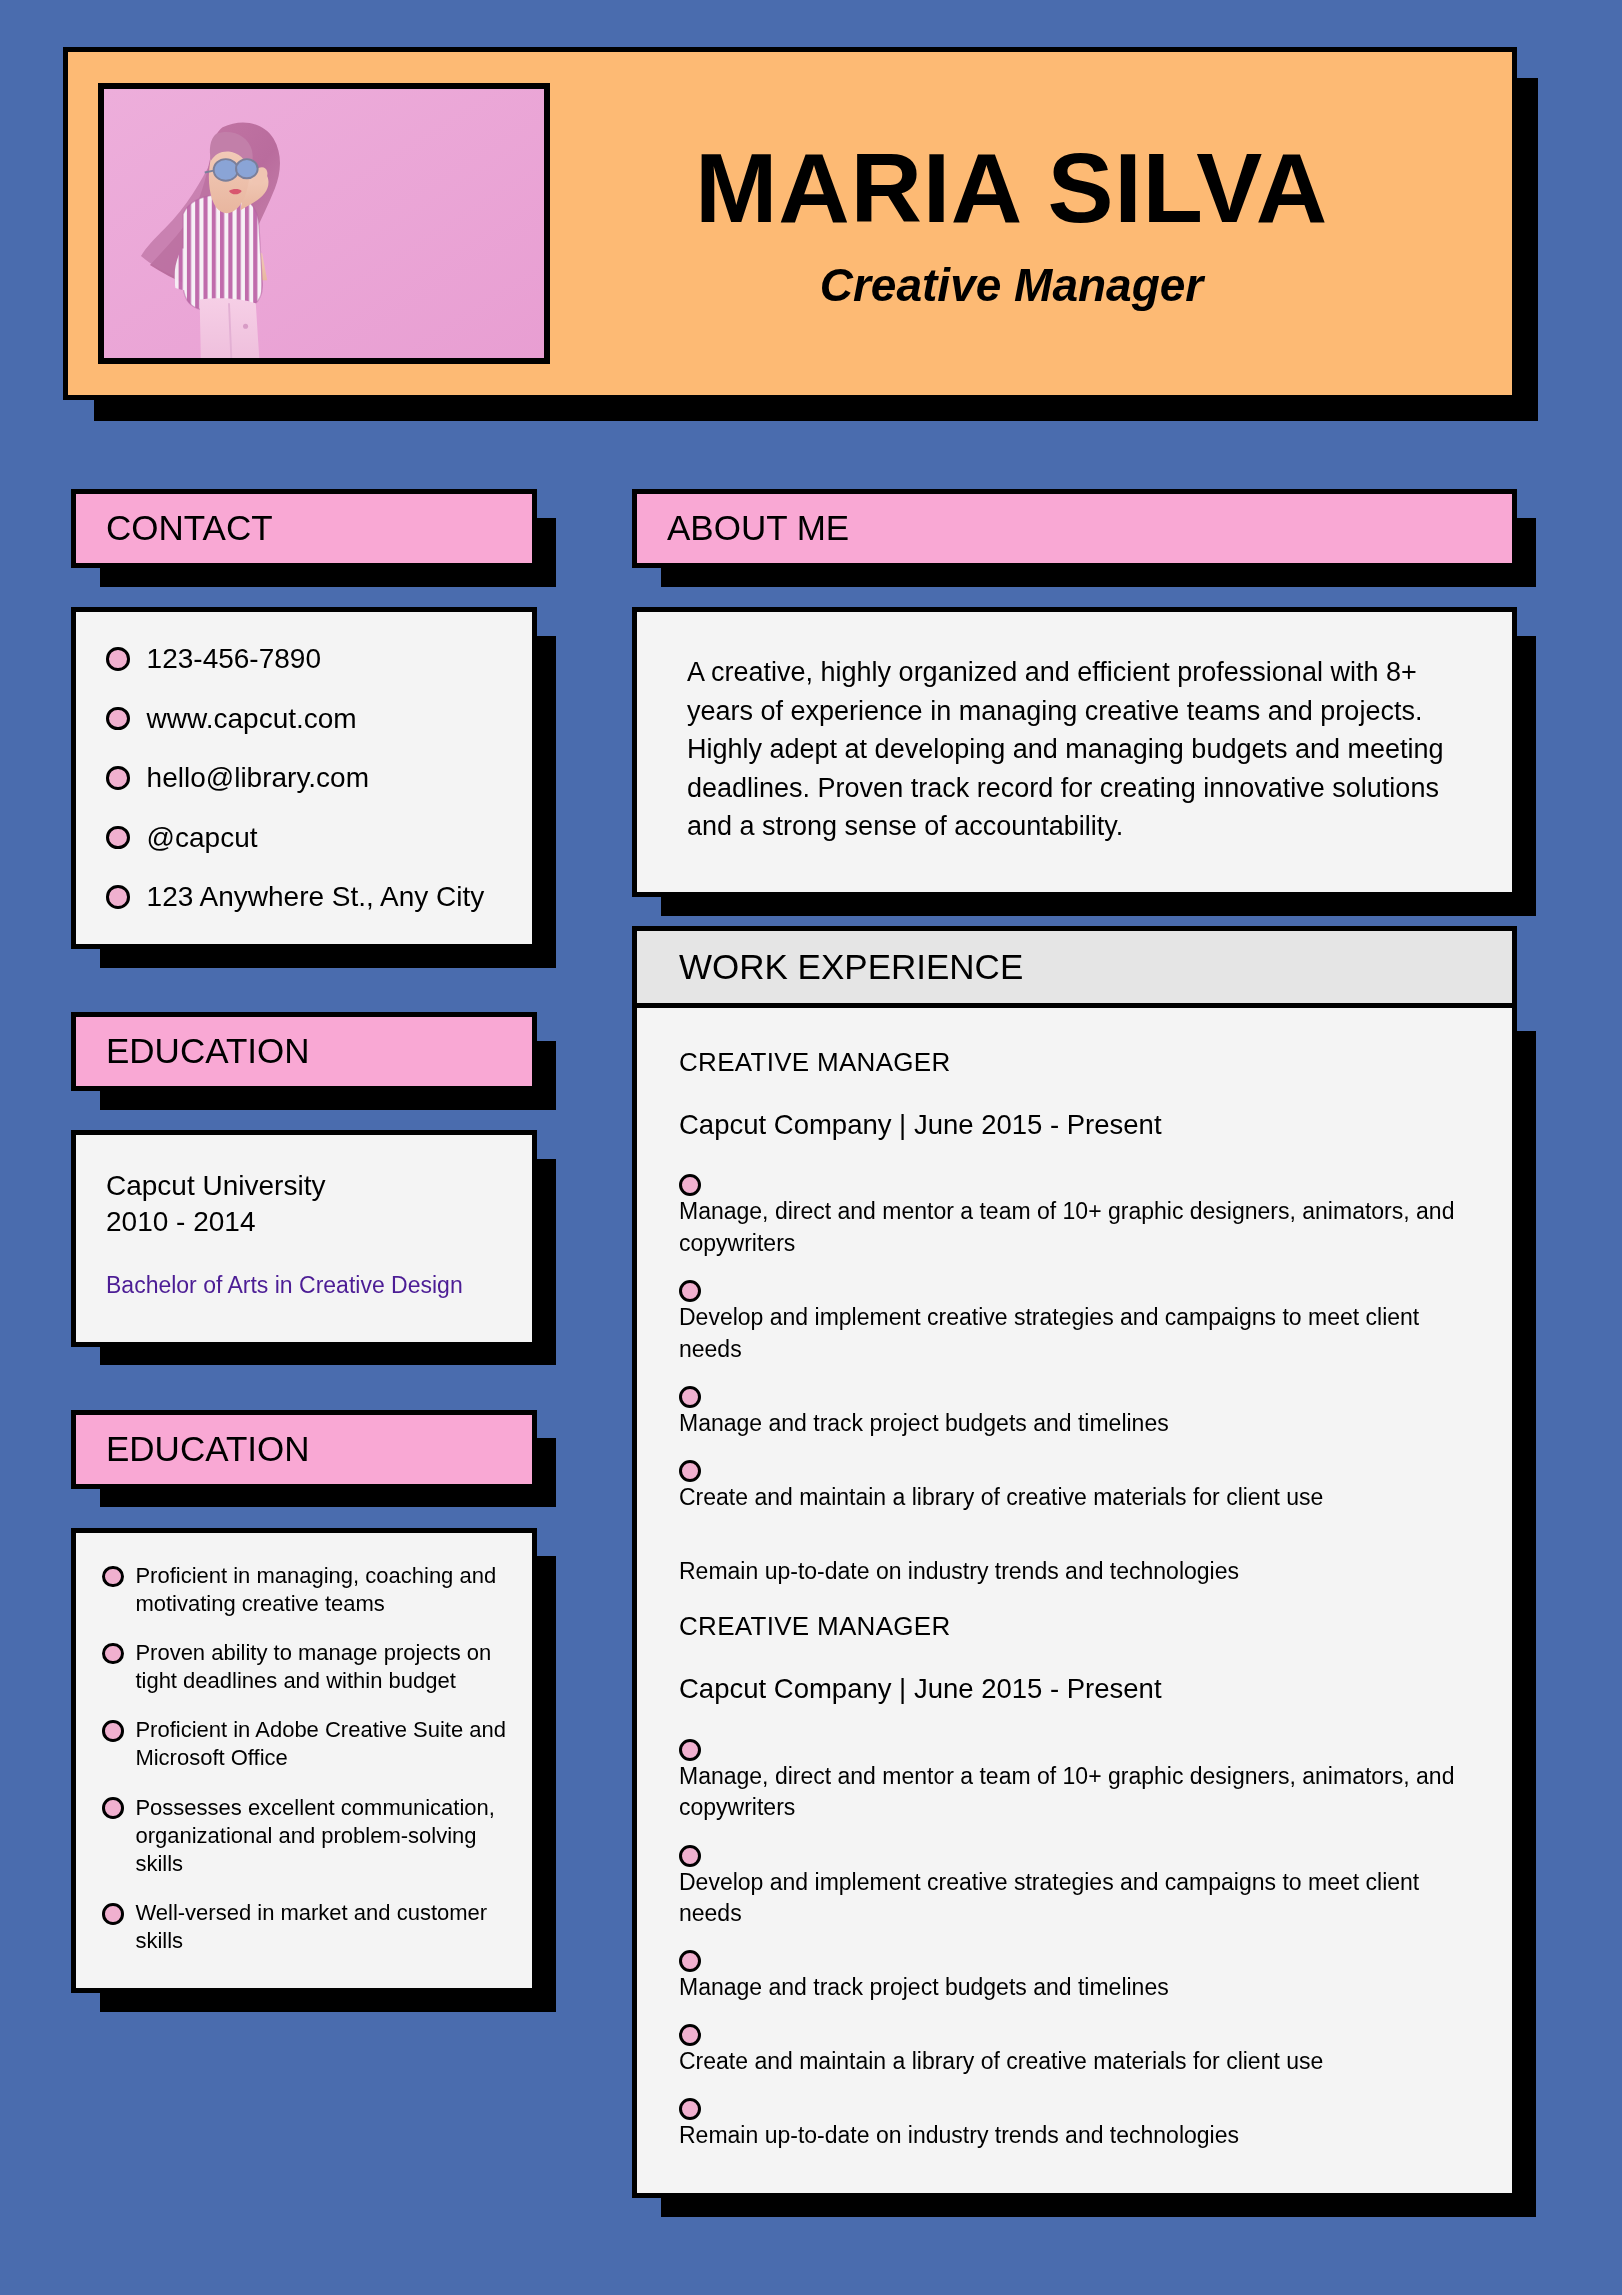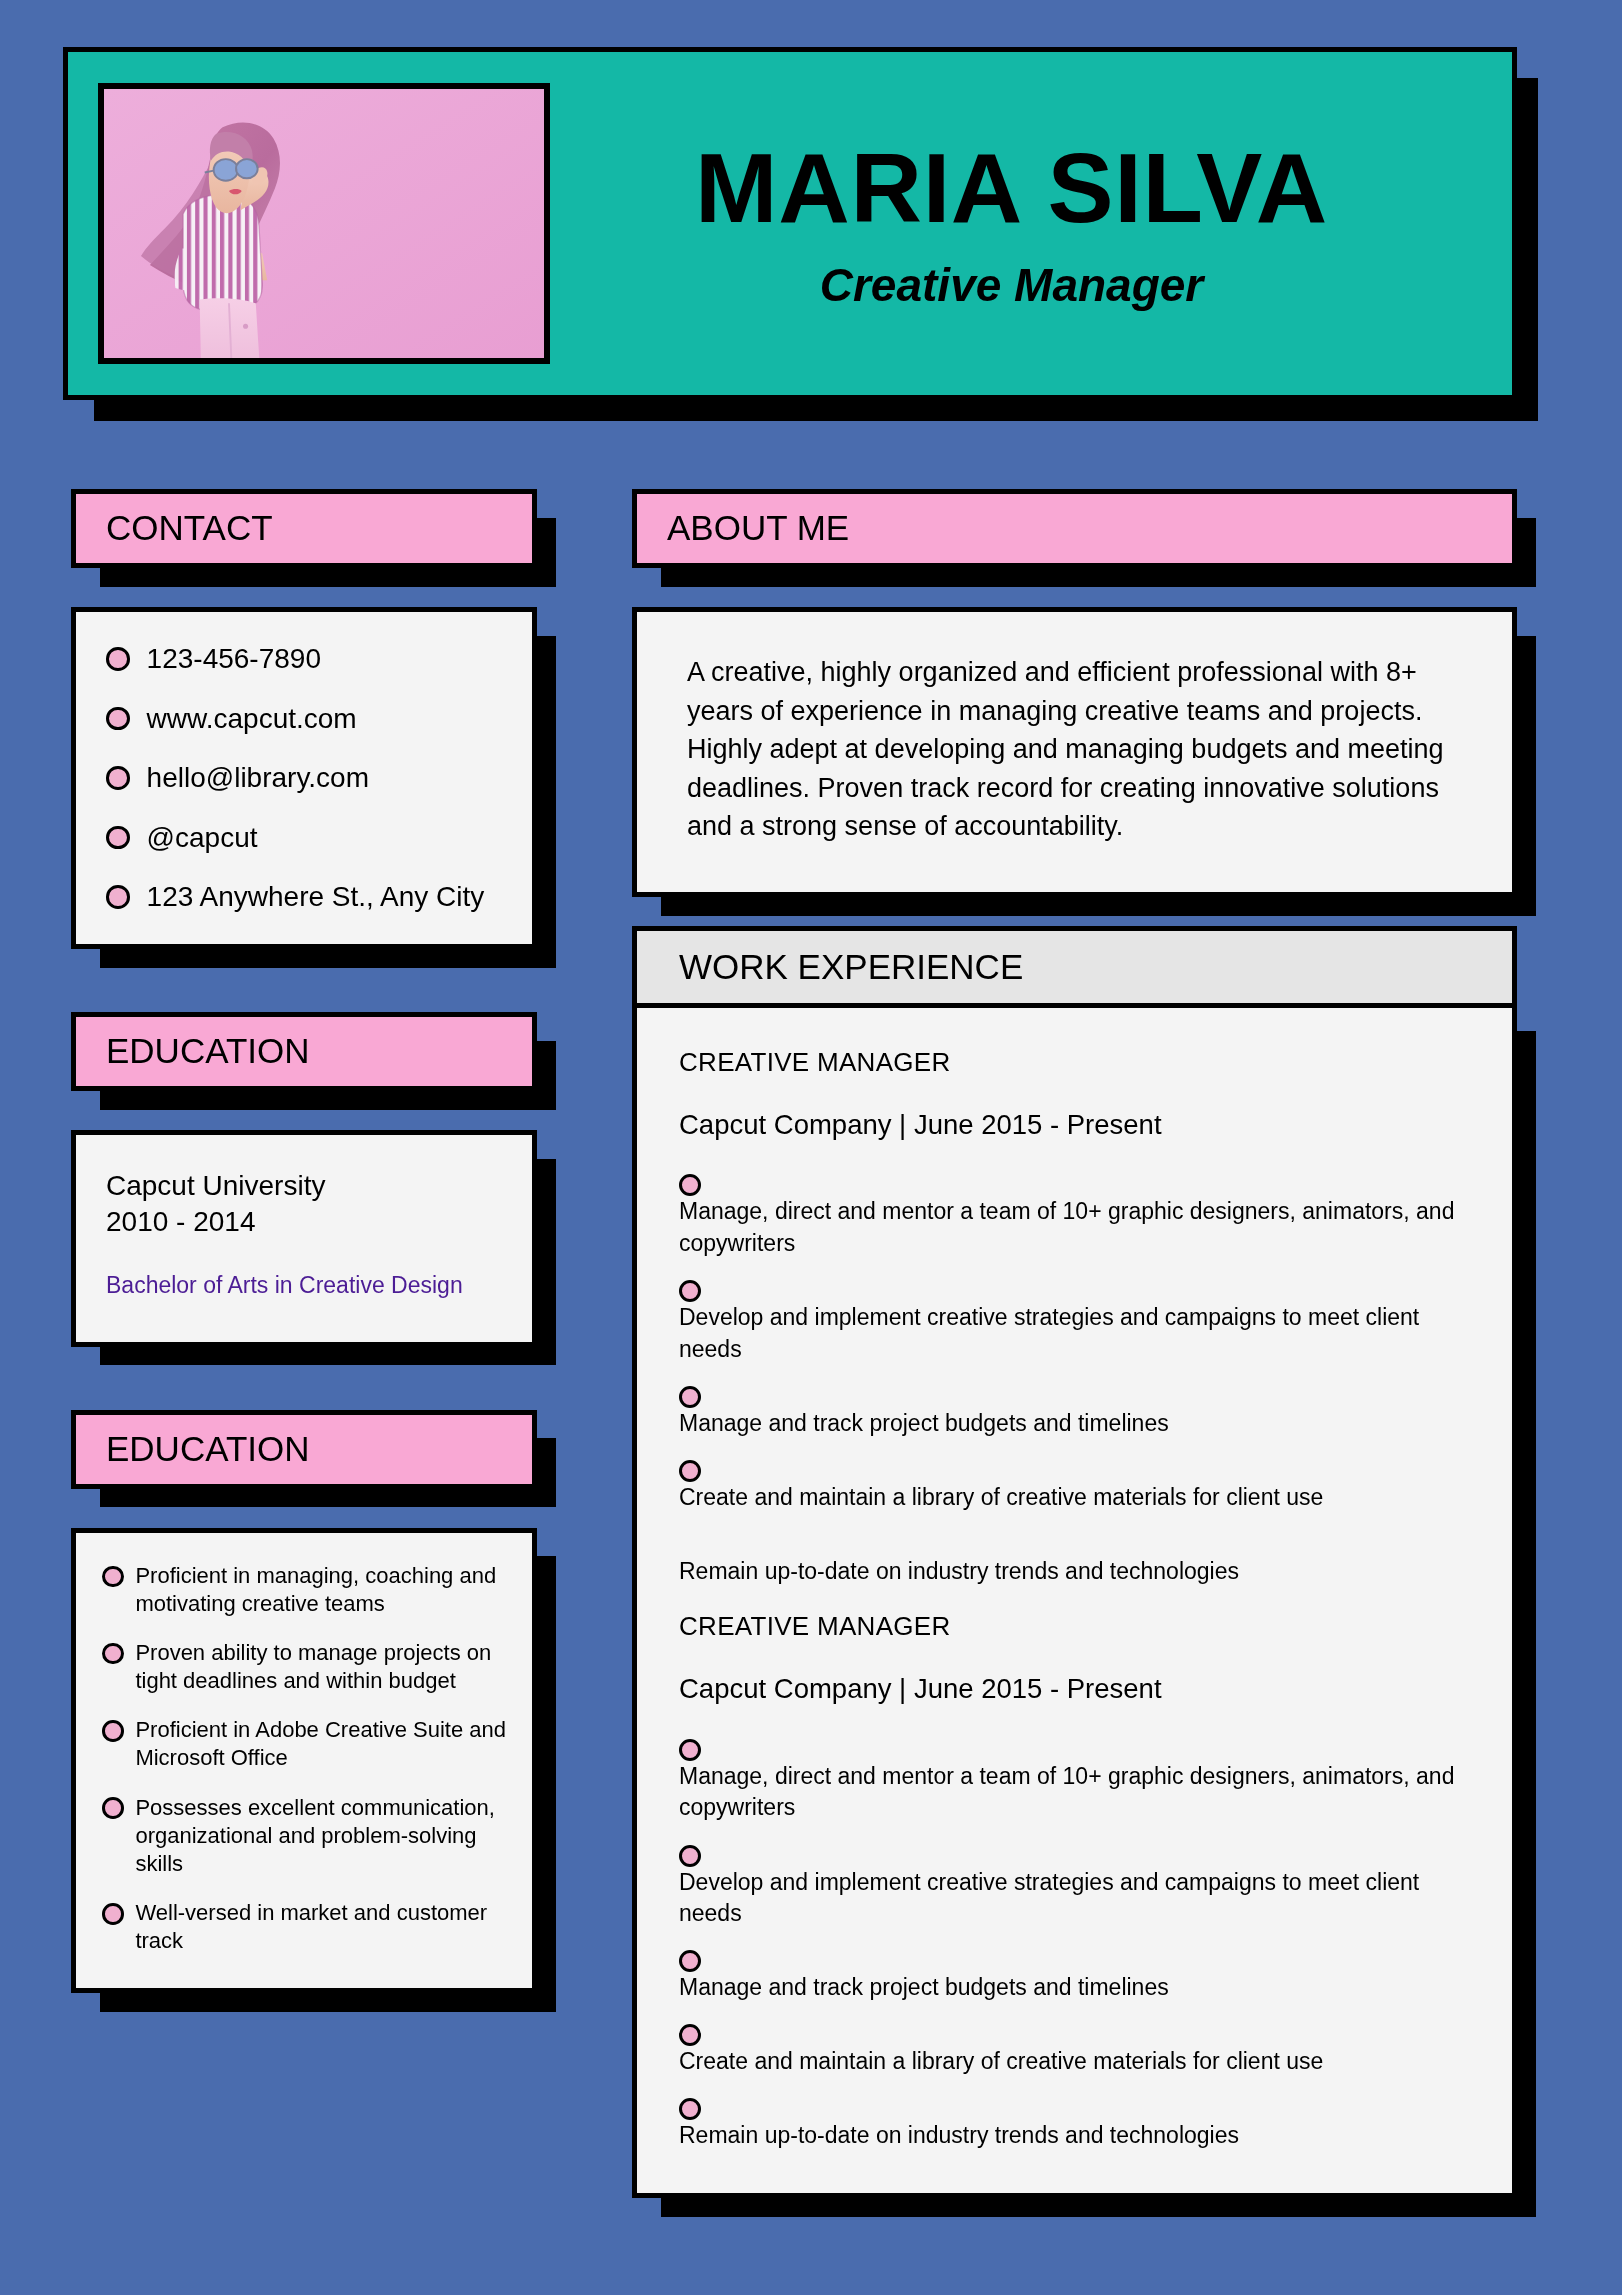--- a/index.html
+++ b/index.html
@@ -41,21 +41,21 @@
     width: 1454px;
     height: 353px;
     display: flex;
     align-items: stretch;
     z-index: 3;
   }
   .header-inner {
     position: relative;
     flex: 1;
     border: 5.9px solid #000;
-    background: #14b8a6;
+    background: #fdba74;
     display: flex;
     align-items: center;
     padding-left: 30px;
   }
   .header-inner::after {
     content: "";
     position: absolute;
     left: 26px; top: 26px; right: -26px; bottom: -26px;
     background: #000; z-index: -1;
   }
@@ -356,21 +356,21 @@
       <li class="skill-item">
         <span class="dot"></span>
         <span class="skill-text">Proficient in Adobe Creative Suite and Microsoft Office</span>
       </li>
       <li class="skill-item">
         <span class="dot"></span>
         <span class="skill-text">Possesses excellent communication, organizational and problem-solving skills</span>
       </li>
       <li class="skill-item">
         <span class="dot"></span>
-        <span class="skill-text">Well-versed in market and customer track</span>
+        <span class="skill-text">Well-versed in market and customer skills</span>
       </li>
     </ul>
   </div>
 
 </div>
 
 <div class="right-col">
 
   <div class="sec-head">
     <div class="sec-head-title">ABOUT ME</div>

